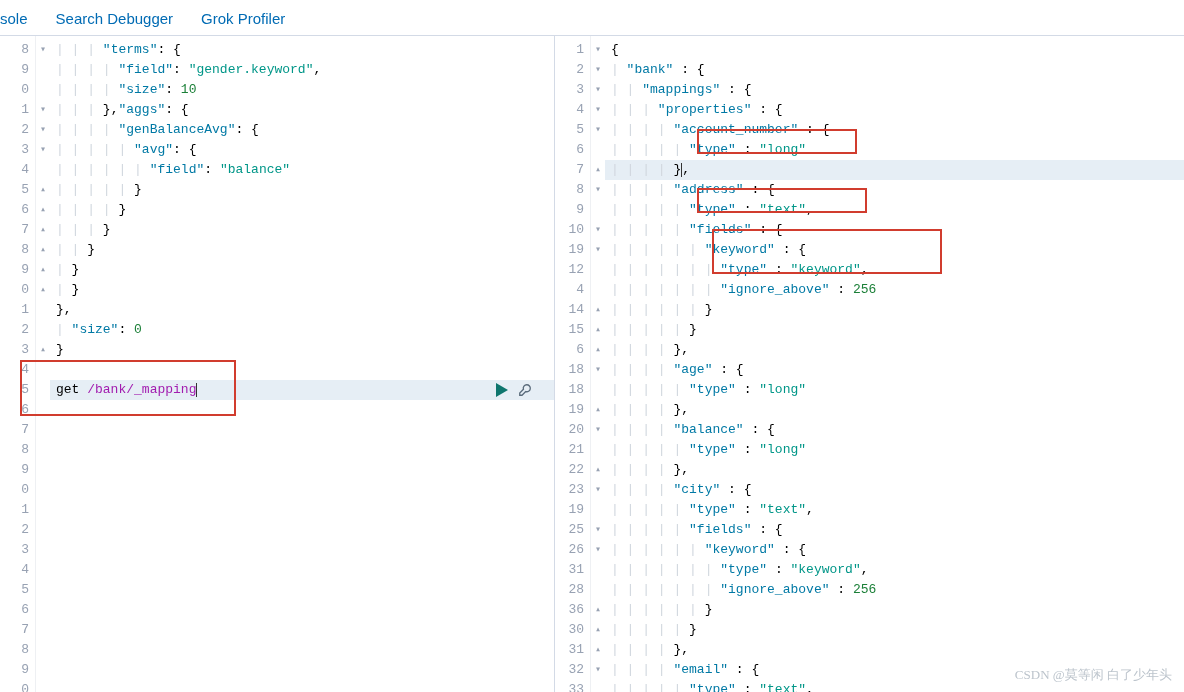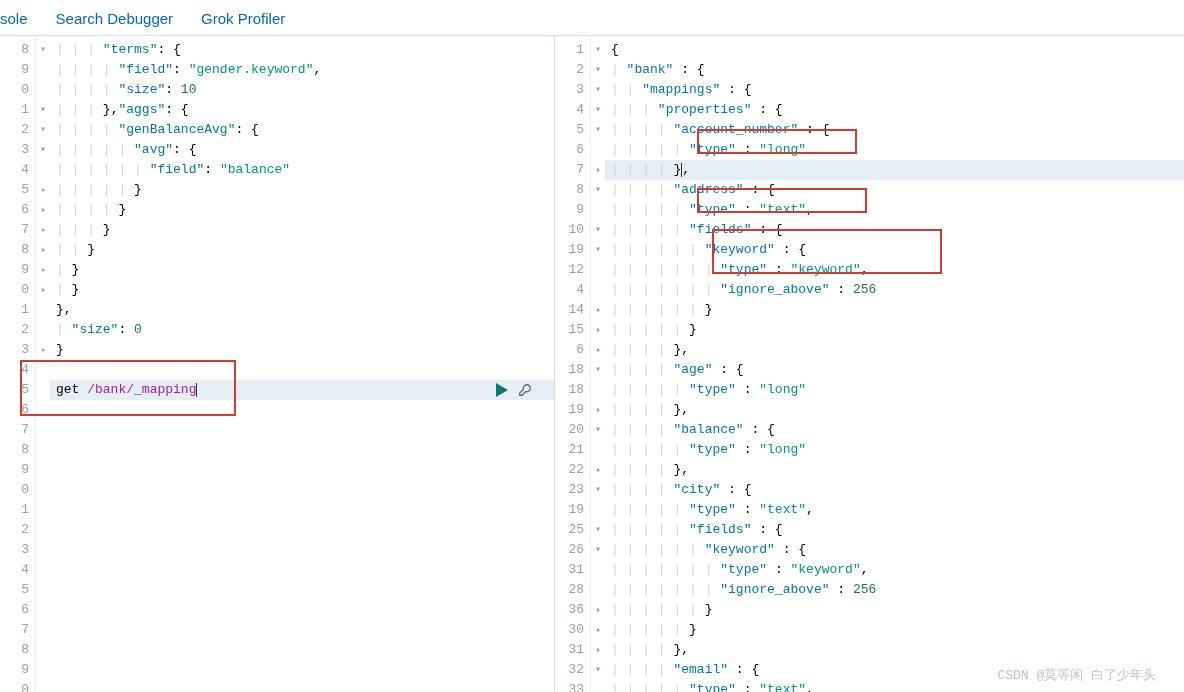--- a/index.html
+++ b/index.html
@@ -111,24 +111,24 @@
       left: 551px;
       top: 50%;
       transform: translateY(-50%);
       color: #98a2b3;
       font-size: 14px;
       letter-spacing: -2px;
       cursor: col-resize;
     }
     .watermark {
       position: absolute;
-      right: 28px;
+      right: 12px;
       bottom: 8px;
       color: #bcc4cc;
-      font-family: Liberation Mono, monospace;
+      font-family: Liberation Serif, serif;
       font-size: 13px;
     }
     .cursor-bar {
       display: inline-block;
       border-left: 1px solid #333;
       height: 14px;
       vertical-align: middle;
     }
   </style>
 </head>

